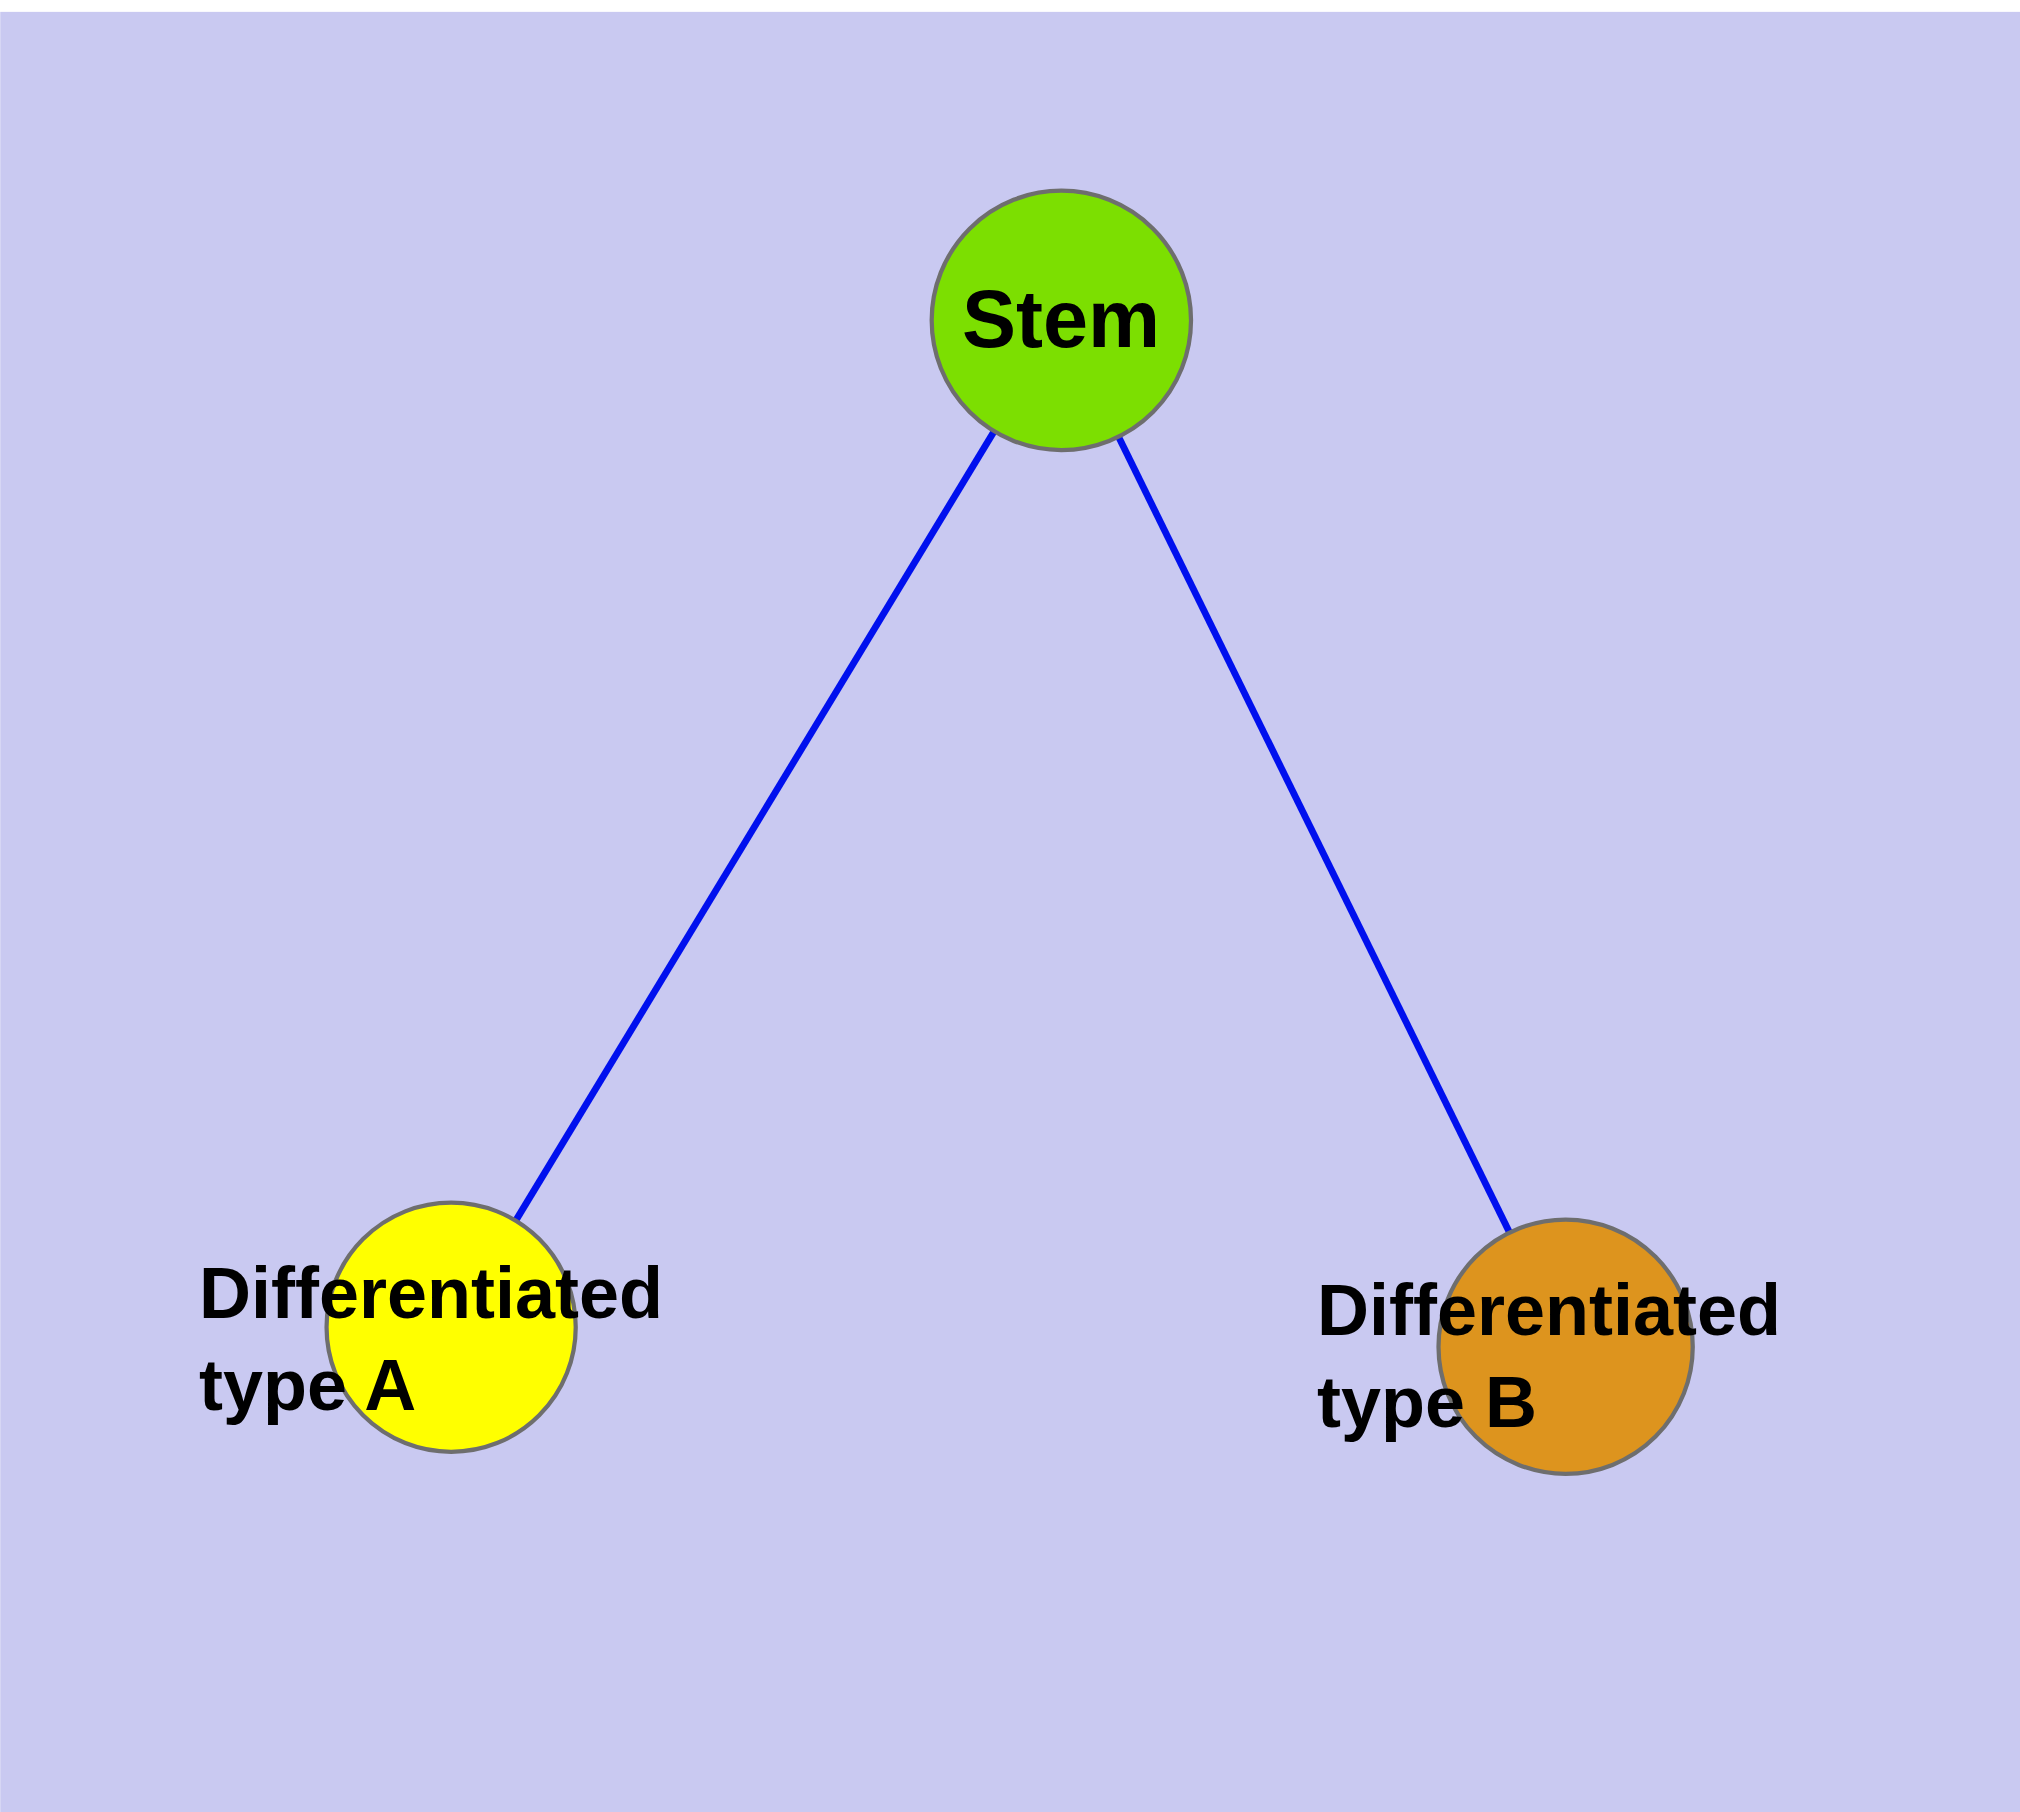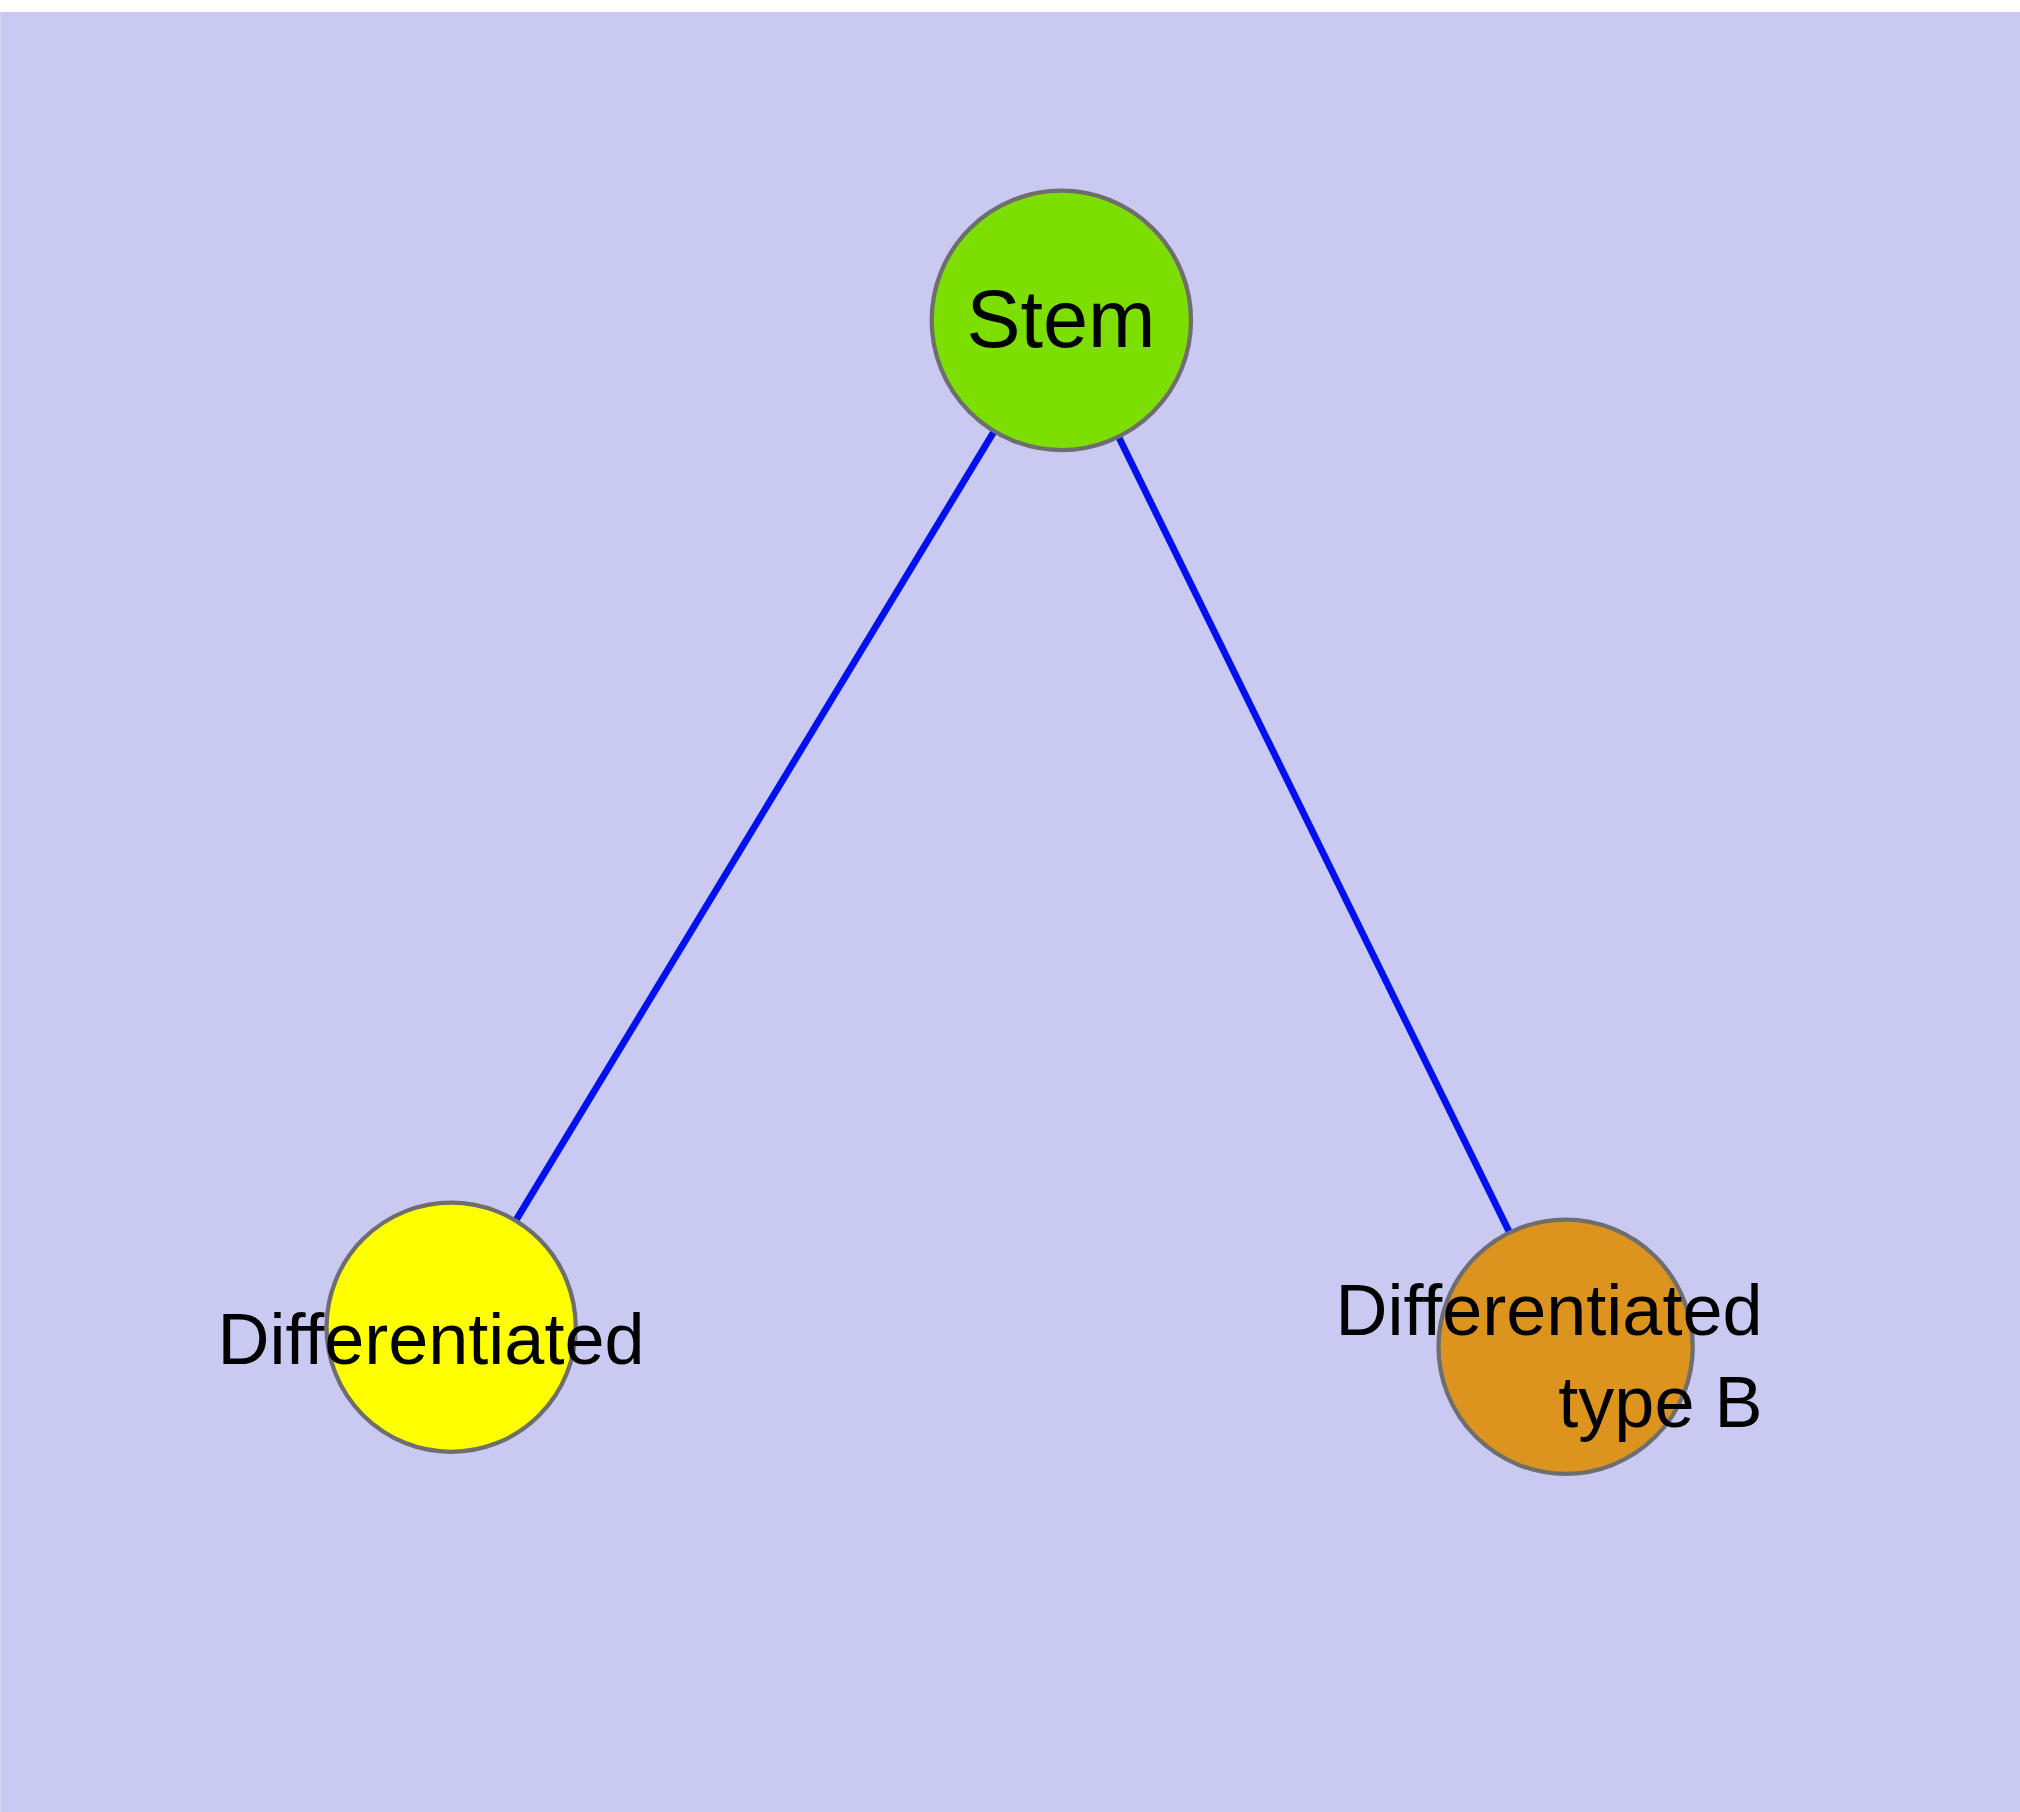--- a/index.html
+++ b/index.html
@@ -19,23 +19,23 @@
     position: absolute;
     left: 0;
     top: 0;
     width: 100%;
     height: 100%;
     display: block;
   }
   .node-label {
     position: absolute;
     transform: translate(-50%, -50%);
-    text-align: right;
+    text-align: left;
     color: #000000;
-    font-weight: normal;
+    font-weight: bold;
     white-space: nowrap;
     line-height: 1.28;
   }
   .node-label.stem {
     font-size: 81px;
   }
   .node-label.diff {
     font-size: 72px;
   }
 </style>
@@ -53,20 +53,21 @@
 
     <circle cx="1252" cy="378" r="153" stroke="#6e6e6e" stroke-width="5" fill="#7cdf01"></circle>
     <circle cx="532" cy="1566" r="147" stroke="#6e6e6e" stroke-width="5" fill="#ffff00"></circle>
     <circle cx="1847" cy="1589" r="150" stroke="#6e6e6e" stroke-width="5" fill="#dd941e"></circle>
   </svg>
 
   <div class="node-label stem" style="left:1061px; top:320px;">Stem</div>
 
   <div class="node-label diff" style="left:431px; top:1339px;">
     <div>Differentiated</div>
+    <div>type A</div>
   </div>
 
   <div class="node-label diff" style="left:1549px; top:1356px;">
     <div>Differentiated</div>
     <div>type B</div>
   </div>
 
 </div>
 
 

